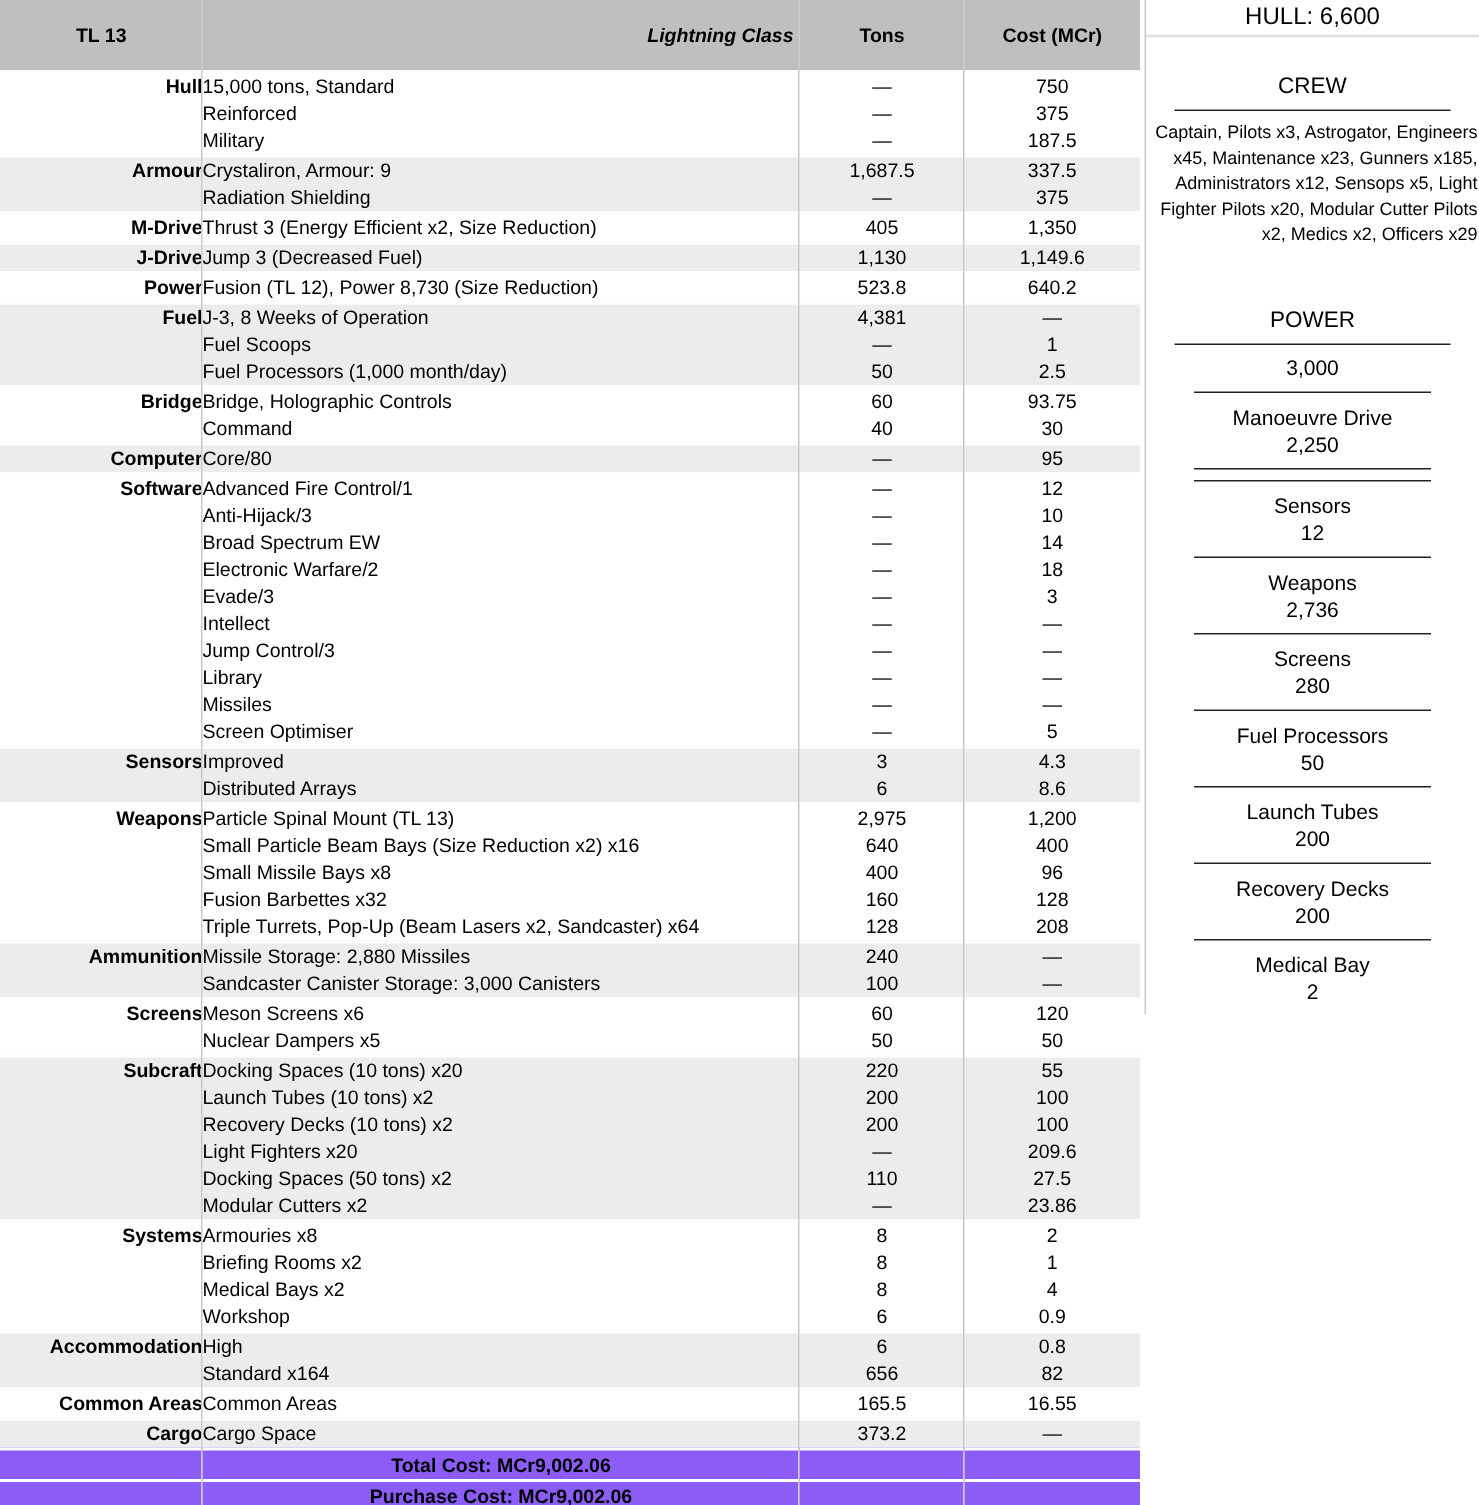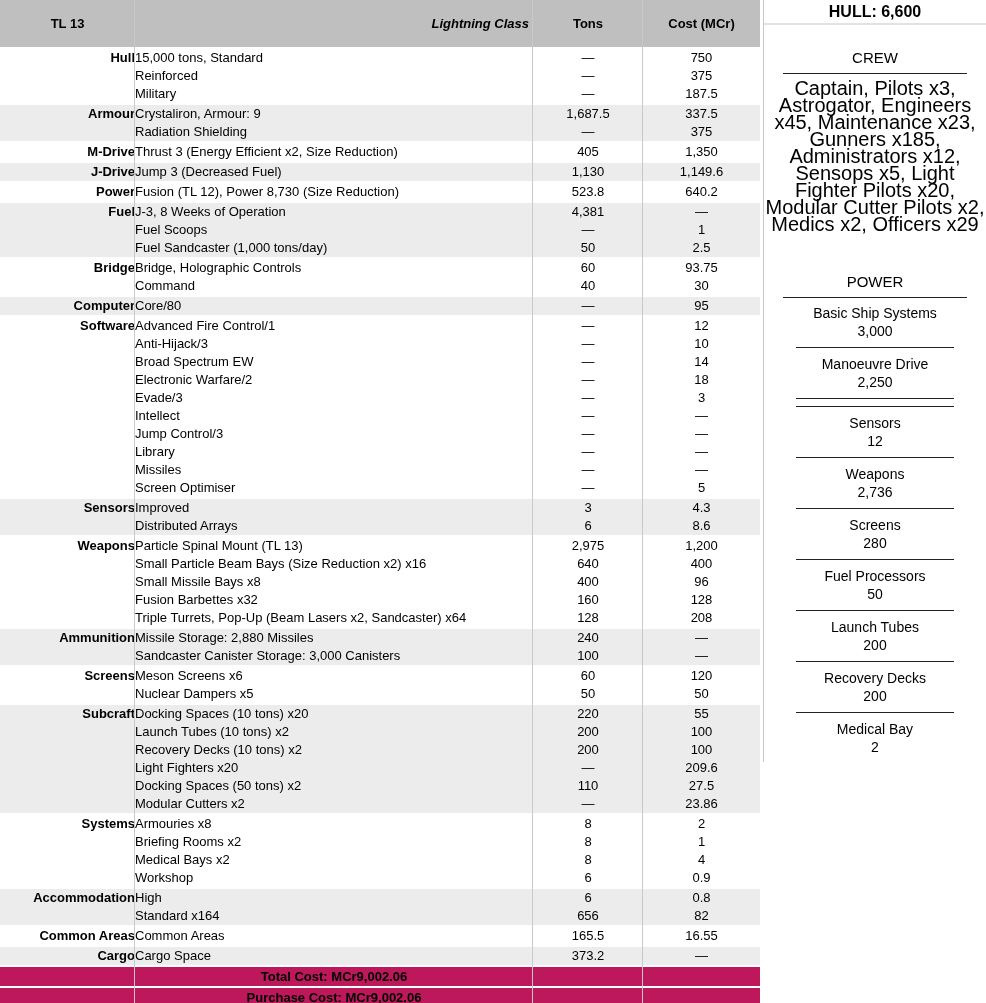--- a/index.html
+++ b/index.html
@@ -49,21 +49,21 @@
   tr.stripe td { background: #ececec; }
   td.label {
     text-align: right;
     font-weight: bold;
     padding-right: 8px;
   }
   td.desc { padding-left: 8px; }
   td.num { text-align: center; }
   tr.gstart td { border-top: 2px solid #ffffff; }
   tr.summary td {
-    background: #be185d;
+    background: #8b5cf6;
     border-top: 2px solid #ffffff;
     font-weight: bold;
     height: 19px;
     line-height: 19px;
   }
   td.sumtext { text-align: center; }
   .vline {
     position: absolute;
     top: 0;
     bottom: 0;
@@ -73,21 +73,21 @@
   }
   
   .sidebar {
     width: 222px;
     flex: 0 0 222px;
     border-left: 1px solid #c9c9c9;
     text-align: center;
     font-size: 14px;
   }
   .hull-title {
-    font-weight: bold;
+    font-weight: normal;
     font-size: 16px;
     line-height: 20px;
     padding-top: 2px;
     border-bottom: 2px solid #e2e2e2;
     padding-bottom: 1px;
   }
   .side-heading {
     margin-top: 24px;
     font-size: 15px;
     line-height: 18px;
@@ -95,22 +95,23 @@
   .side-heading.power { margin-top: 40px; }
   hr.heading-rule {
     border: none;
     border-top: 1px solid #222222;
     width: 184px;
     margin: 6px auto 6px;
   }
   .crew-text {
     margin: 6px 0 0;
     padding: 0 1px;
-    font-size: 20px;
+    font-size: 12px;
     line-height: 17px;
+    text-align: right;
   }
   .power-item .power-name,
   .power-item .power-value {
     font-size: 14px;
     line-height: 18px;
   }
   .power-item { margin: 6px 0; }
   hr.item-rule {
     border: none;
     border-top: 1px solid #222222;
@@ -190,21 +191,21 @@
             <td class="desc">J-3, 8 Weeks of Operation</td>
             <td class="num">4,381</td>
             <td class="num">—</td>
           </tr>
           <tr class="stripe ">
             <td class="desc">Fuel Scoops</td>
             <td class="num">—</td>
             <td class="num">1</td>
           </tr>
           <tr class="stripe ">
-            <td class="desc">Fuel Sandcaster (1,000 tons/day)</td>
+            <td class="desc">Fuel Processors (1,000 month/day)</td>
             <td class="num">50</td>
             <td class="num">2.5</td>
           </tr>
           <tr class="gstart">
             <td class="label" rowspan="2">Bridge</td>
             <td class="desc">Bridge, Holographic Controls</td>
             <td class="num">60</td>
             <td class="num">93.75</td>
           </tr>
           <tr>
@@ -430,21 +431,20 @@
 
   <div class="sidebar">
     <div class="hull-title">HULL: 6,600</div>
     <div class="side-heading">CREW</div>
     <hr class="heading-rule">
     <p class="crew-text">Captain, Pilots x3, Astrogator, Engineers x45, Maintenance x23, Gunners x185, Administrators x12, Sensops x5, Light Fighter Pilots x20, Modular Cutter Pilots x2, Medics x2, Officers x29</p>
     <div class="side-heading power">POWER</div>
     <hr class="heading-rule">
     <div id="power-list">
         <div class="power-item">
-          <div class="power-name">Basic Ship Systems</div>
           <div class="power-value">3,000</div>
         </div>
         <hr class="item-rule">
         <div class="power-item">
           <div class="power-name">Manoeuvre Drive</div>
           <div class="power-value">2,250</div>
         </div>
         <hr class="item-rule">
         <hr class="item-rule">
         <div class="power-item">

